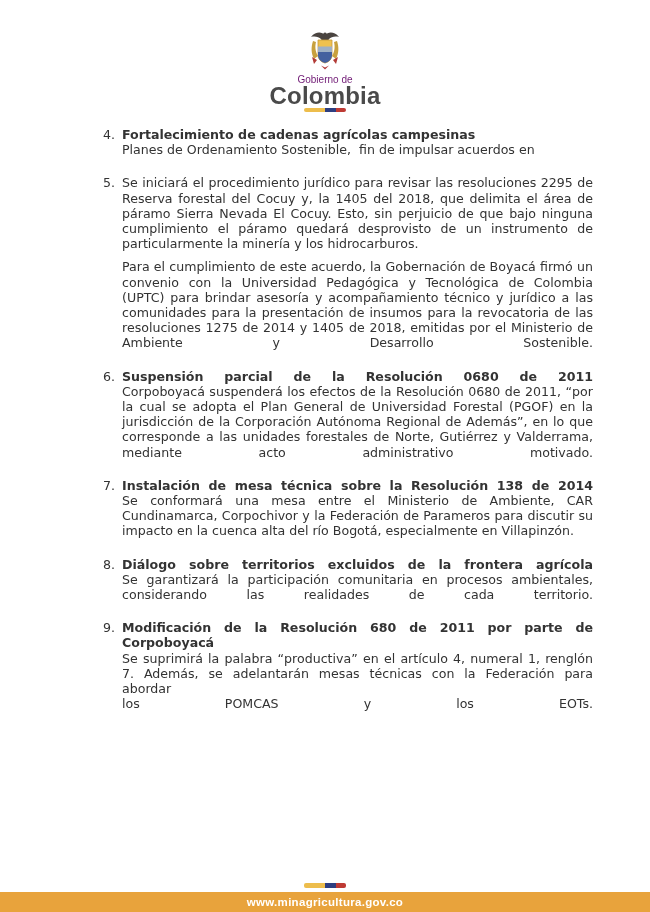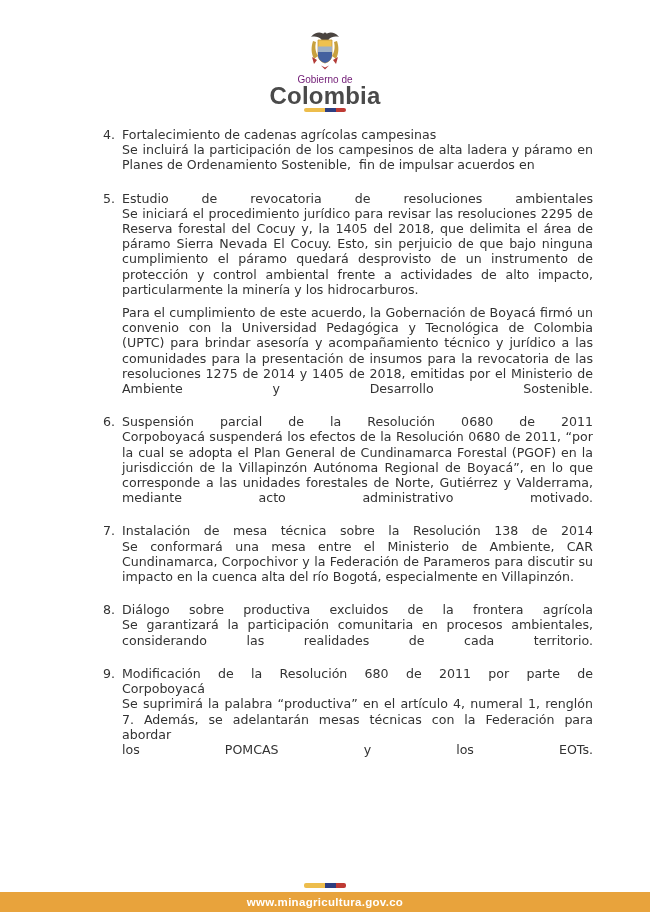--- a/index.html
+++ b/index.html
@@ -30,21 +30,21 @@
     margin:15px 57px 0 103px;
     font-size:12.6px;line-height:15.2px;
   }
   .doc-item{display:flex;margin-bottom:18px;}
   .doc-item:nth-child(3){margin-top:8px;}  
   .doc-item:nth-child(4){margin-top:6px;}  
   .item-number{width:19px;flex:none;}
   .item-body{flex:1;min-width:0;}
   .bline{white-space:pre-wrap;}
   .bline.j{text-align:justify;text-align-last:justify;-moz-text-align-last:justify;}
-  .bold{font-weight:normal;}
+  .bold{font-weight:bold;}
   .para-gap{margin-top:8px;}
   
   .footer{position:absolute;left:0;right:0;bottom:0;}
   .footer-flag{width:42px;height:5px;margin:0 auto 4px;display:flex;border-radius:2px;overflow:hidden;}
   .footer-flag span{display:block;height:100%;}
   .footer-bar{height:20px;display:flex;align-items:center;justify-content:center;}
   .footer-url{
     font-family:"Liberation Sans",sans-serif;
     font-size:11.5px;font-weight:bold;letter-spacing:.3px;
     text-decoration:none;
@@ -74,75 +74,72 @@
     <span class="flag-r" style="background: rgb(190, 58, 52);"></span>
   </div>
 </div>
 
 <div class="content">
     <div class="doc-item">
       <div class="item-number">4.</div>
       <div class="item-body">
         <div class="bline bold">Fortalecimiento de cadenas agrícolas campesinas</div>
         <div class="para">
-          <div class="bline j">Se incluirá la participación de los campesinos de alta ladera y páramo en</div>
           <div class="bline">Planes de Ordenamiento Sostenible,  fin de impulsar acuerdos en</div>
         </div>
       </div>
     </div>
     <div class="doc-item">
       <div class="item-number">5.</div>
       <div class="item-body">
-        <div class="bline j bold">Estudio de revocatoria de resoluciones ambientales</div>
         <div class="para">
           <div class="bline j">Se iniciará el procedimiento jurídico para revisar las resoluciones 2295 de</div>
           <div class="bline j">Reserva forestal del Cocuy y, la 1405 del 2018, que delimita el área de</div>
           <div class="bline j">páramo Sierra Nevada El Cocuy. Esto, sin perjuicio de que bajo ninguna</div>
           <div class="bline j">cumplimiento el páramo quedará desprovisto de un instrumento de</div>
-          <div class="bline j">protección y control ambiental frente a actividades de alto impacto,</div>
           <div class="bline">particularmente la minería y los hidrocarburos.</div>
         </div>
         <div class="para para-gap">
           <div class="bline j">Para el cumplimiento de este acuerdo, la Gobernación de Boyacá firmó un</div>
           <div class="bline j">convenio con la Universidad Pedagógica y Tecnológica de Colombia</div>
           <div class="bline j">(UPTC) para brindar asesoría y acompañamiento técnico y jurídico a las</div>
           <div class="bline j">comunidades para la presentación de insumos para la revocatoria de las</div>
           <div class="bline j">resoluciones 1275 de 2014 y 1405 de 2018, emitidas por el Ministerio de</div>
           <div class="bline j">Ambiente y Desarrollo Sostenible.</div>
         </div>
       </div>
     </div>
     <div class="doc-item">
       <div class="item-number">6.</div>
       <div class="item-body">
         <div class="bline j bold">Suspensión parcial de la Resolución 0680 de 2011</div>
         <div class="para">
           <div class="bline j">Corpoboyacá suspenderá los efectos de la Resolución 0680 de 2011, “por</div>
-          <div class="bline j">la cual se adopta el Plan General de Cundinamarca Forestal (PGOF) en la</div>
-          <div class="bline j">jurisdicción de la Villapinzón Autónoma Regional de Boyacá”, en lo que</div>
+          <div class="bline j">la cual se adopta el Plan General de Universidad Forestal (PGOF) en la</div>
+          <div class="bline j">jurisdicción de la Corporación Autónoma Regional de Además”, en lo que</div>
           <div class="bline j">corresponde a las unidades forestales de Norte, Gutiérrez y Valderrama,</div>
           <div class="bline j">mediante acto administrativo motivado.</div>
         </div>
       </div>
     </div>
     <div class="doc-item">
       <div class="item-number">7.</div>
       <div class="item-body">
         <div class="bline j bold">Instalación de mesa técnica sobre la Resolución 138 de 2014</div>
         <div class="para">
           <div class="bline j">Se conformará una mesa entre el Ministerio de Ambiente, CAR</div>
           <div class="bline j">Cundinamarca, Corpochivor y la Federación de Parameros para discutir su</div>
           <div class="bline">impacto en la cuenca alta del río Bogotá, especialmente en Villapinzón.</div>
         </div>
       </div>
     </div>
     <div class="doc-item">
       <div class="item-number">8.</div>
       <div class="item-body">
-        <div class="bline j bold">Diálogo sobre productiva excluidos de la frontera agrícola</div>
+        <div class="bline j bold">Diálogo sobre territorios excluidos de la frontera agrícola</div>
         <div class="para">
           <div class="bline j">Se garantizará la participación comunitaria en procesos ambientales,</div>
           <div class="bline j">considerando las realidades de cada territorio.</div>
         </div>
       </div>
     </div>
     <div class="doc-item">
       <div class="item-number">9.</div>
       <div class="item-body">
         <div class="bline j bold">Modificación de la Resolución 680 de 2011 por parte de</div>

